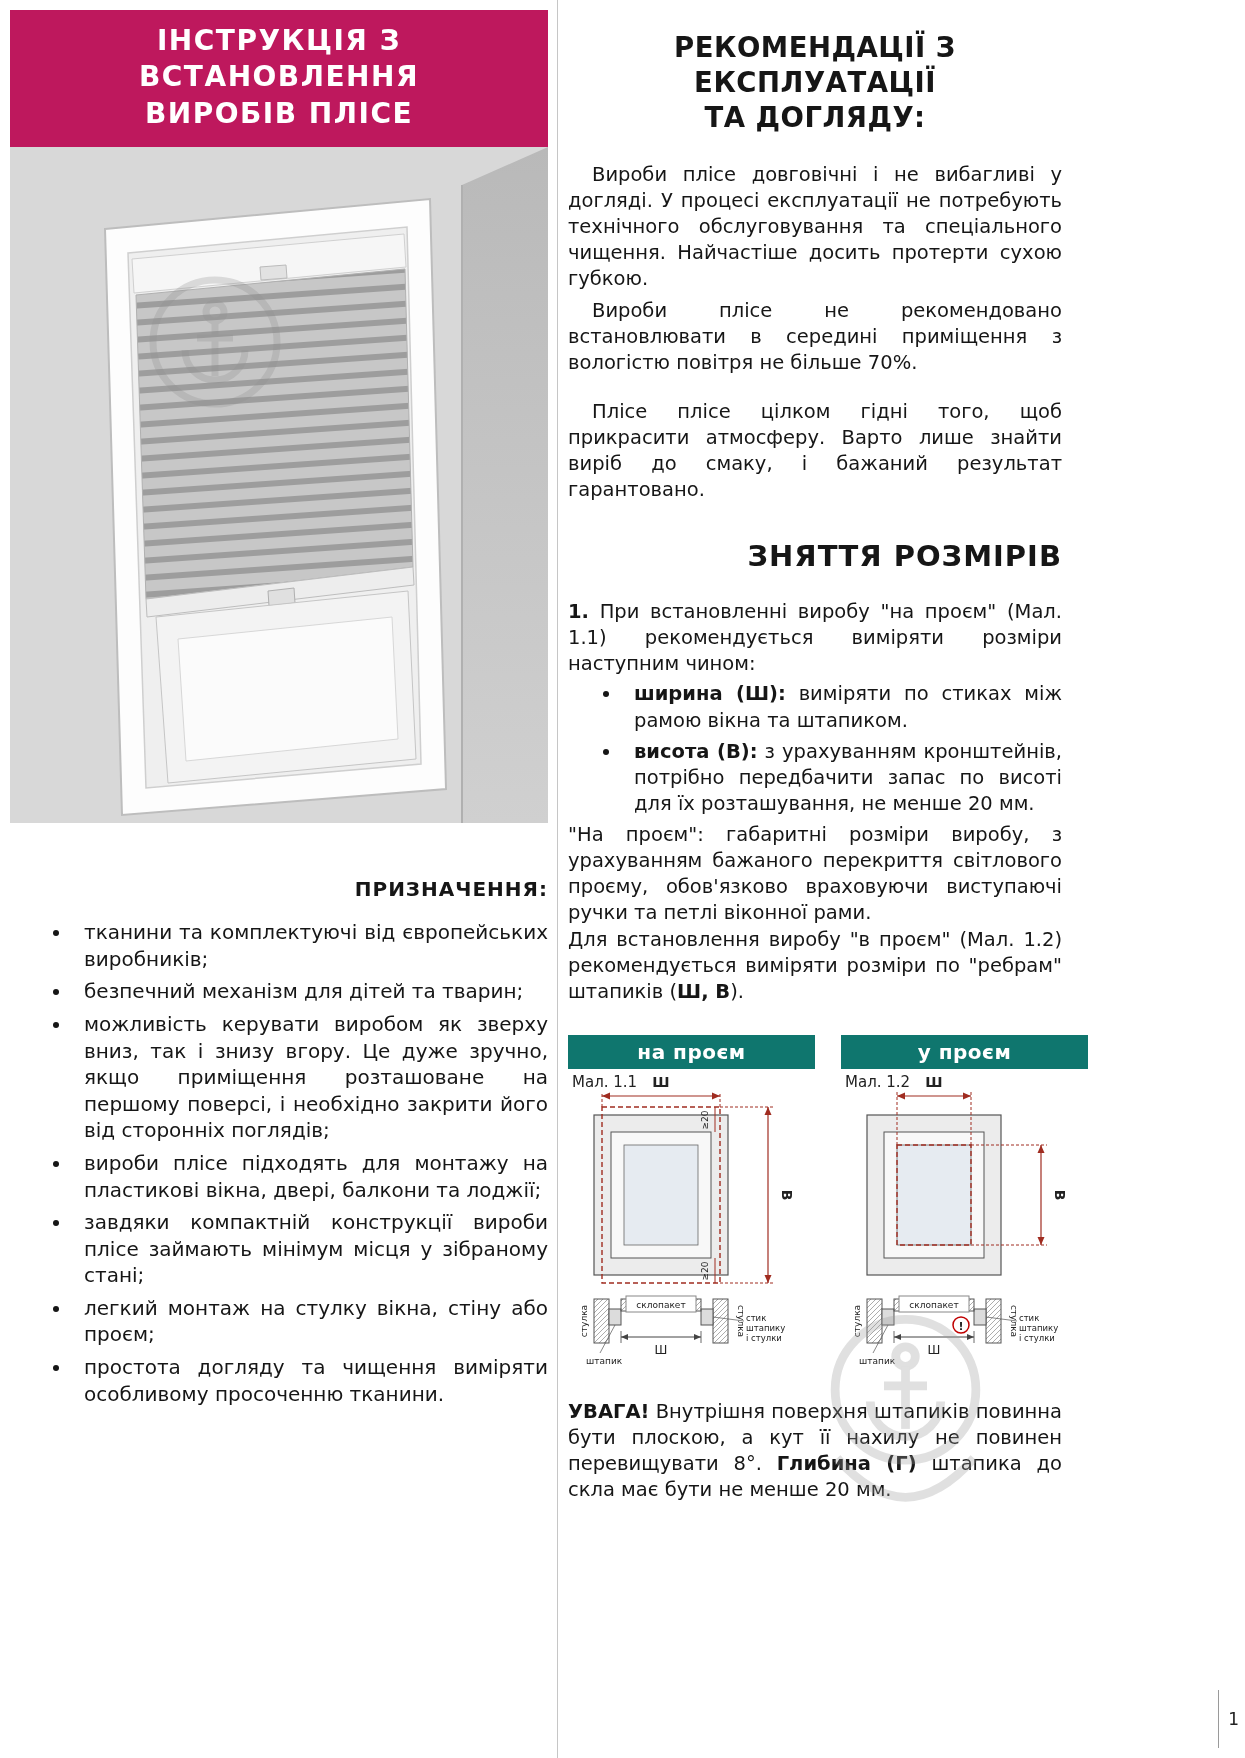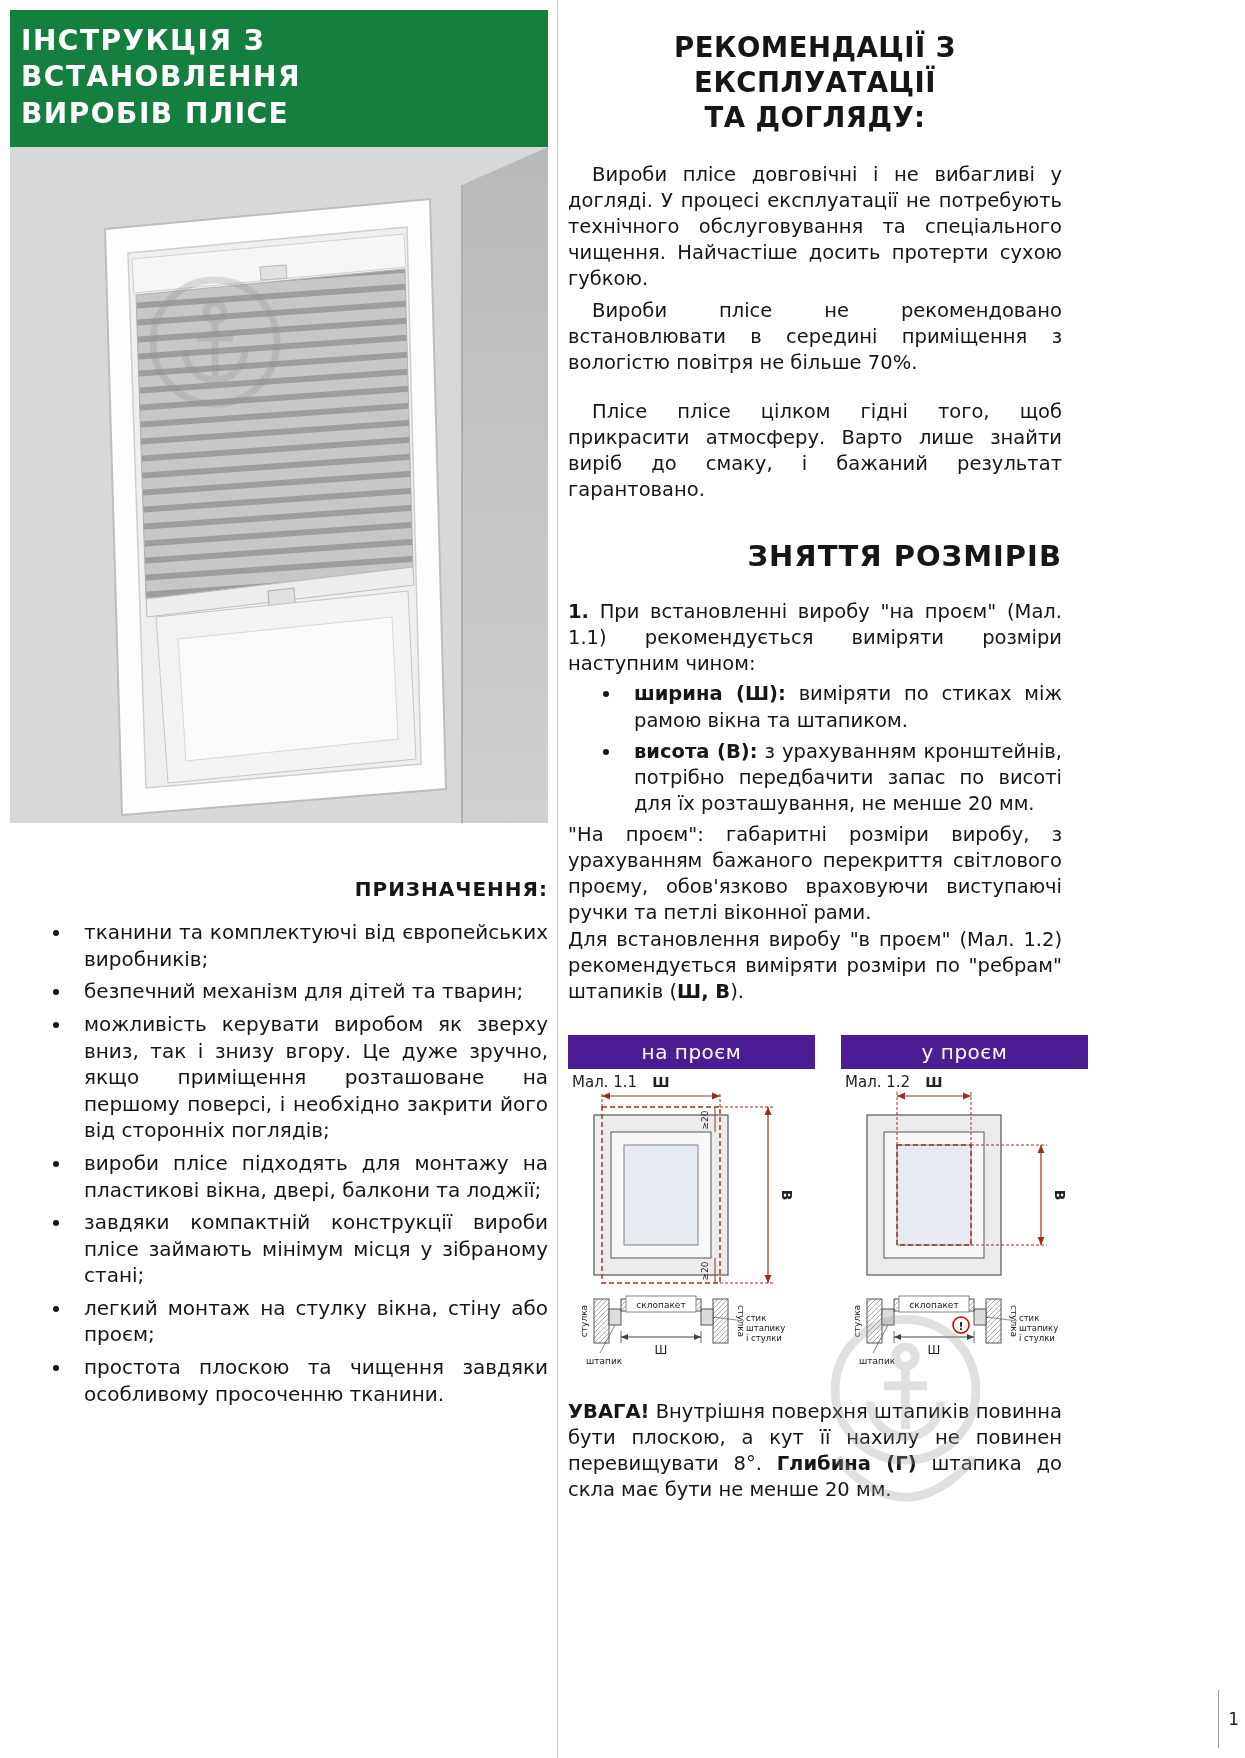--- a/index.html
+++ b/index.html
@@ -8,22 +8,22 @@
     position:relative; width:1245px; height:1758px; background:#ffffff;
     font-family:"DejaVu Sans", sans-serif; color:#161616; overflow:hidden;
   }
   
   .col-left  { position:absolute; left:10px;  top:10px; width:538px; }
   .col-right { position:absolute; left:568px; top:30px; width:494px; }
   .divider-v { position:absolute; left:557px; top:0; width:1px; height:1758px; background:#c6c6c6; }
 
   
   .banner {
-    background:#15803d; color:#ffffff; 
-    padding:13px 11px 15px; font-weight:bold; font-size:28px;
+    background:#be185d; color:#ffffff; text-align:center;
+    padding:13px 20px 15px; font-weight:bold; font-size:28px;
     letter-spacing:1.5px; line-height:1.3;
   }
   .render { display:block; width:538px; height:676px; }
   .purpose-title {
     margin-top:54px; text-align:right; font-size:20px;
     font-weight:bold; letter-spacing:1px;
   }
   .col-left p.intro {
     margin-top:24px; font-size:19.5px; line-height:1.36;
     text-align:justify; text-indent:24px;
@@ -50,21 +50,21 @@
   ul.measure { margin-top:4px; padding-left:54px; }
   ul.measure li {
     font-size:19.5px; line-height:1.34; text-align:justify;
     padding-left:12px; margin-bottom:5px;
   }
 
   
   .diagrams { position:relative; margin-top:30px; width:520px; display:flex; gap:26px; }
   .diagram-panel { width:247px; }
   .diagram-header {
-    height:34px; background:#4c1d95; color:#fff; font-weight:normal;
+    height:34px; background:#0f766e; color:#fff; font-weight:bold;
     font-size:20px; display:flex; align-items:center; justify-content:center;
     letter-spacing:0.5px;
   }
   .diagram-body { display:block; width:247px; height:302px; background:#fff; }
   svg text { font-family:"DejaVu Sans", sans-serif; fill:#222; }
 
   .attention { margin-top:28px; }
 
   
   .watermark-right {
@@ -133,21 +133,21 @@
     <h2 class="purpose-title">ПРИЗНАЧЕННЯ:</h2>
 
 
     <ul class="bullets">
       <li>тканини та комплектуючі від європейських виробників;</li>
       <li>безпечний механізм для дітей та тварин;</li>
       <li>можливість керувати виробом як зверху вниз, так і знизу вгору. Це дуже зручно, якщо приміщення розташоване на першому поверсі, і необхідно закрити його від сторонніх поглядів;</li>
       <li>вироби плісе підходять для монтажу на пластикові вікна, двері, балкони та лоджії;</li>
       <li>завдяки компактній конструкції вироби плісе займають мінімум місця у зібраному стані;</li>
       <li>легкий монтаж на стулку вікна, стіну або проєм;</li>
-      <li>простота плоскою та чищення завдяки особливому просоченню тканини.</li>
+      <li>простота догляду та чищення виміряти особливому просоченню тканини.</li>
     </ul>
   </div>
 
   <div class="col-right">
 
     <h1 class="care-title">
       <div>РЕКОМЕНДАЦІЇ З ЕКСПЛУАТАЦІЇ</div>
       <div>ТА ДОГЛЯДУ:</div>
     </h1>
 

